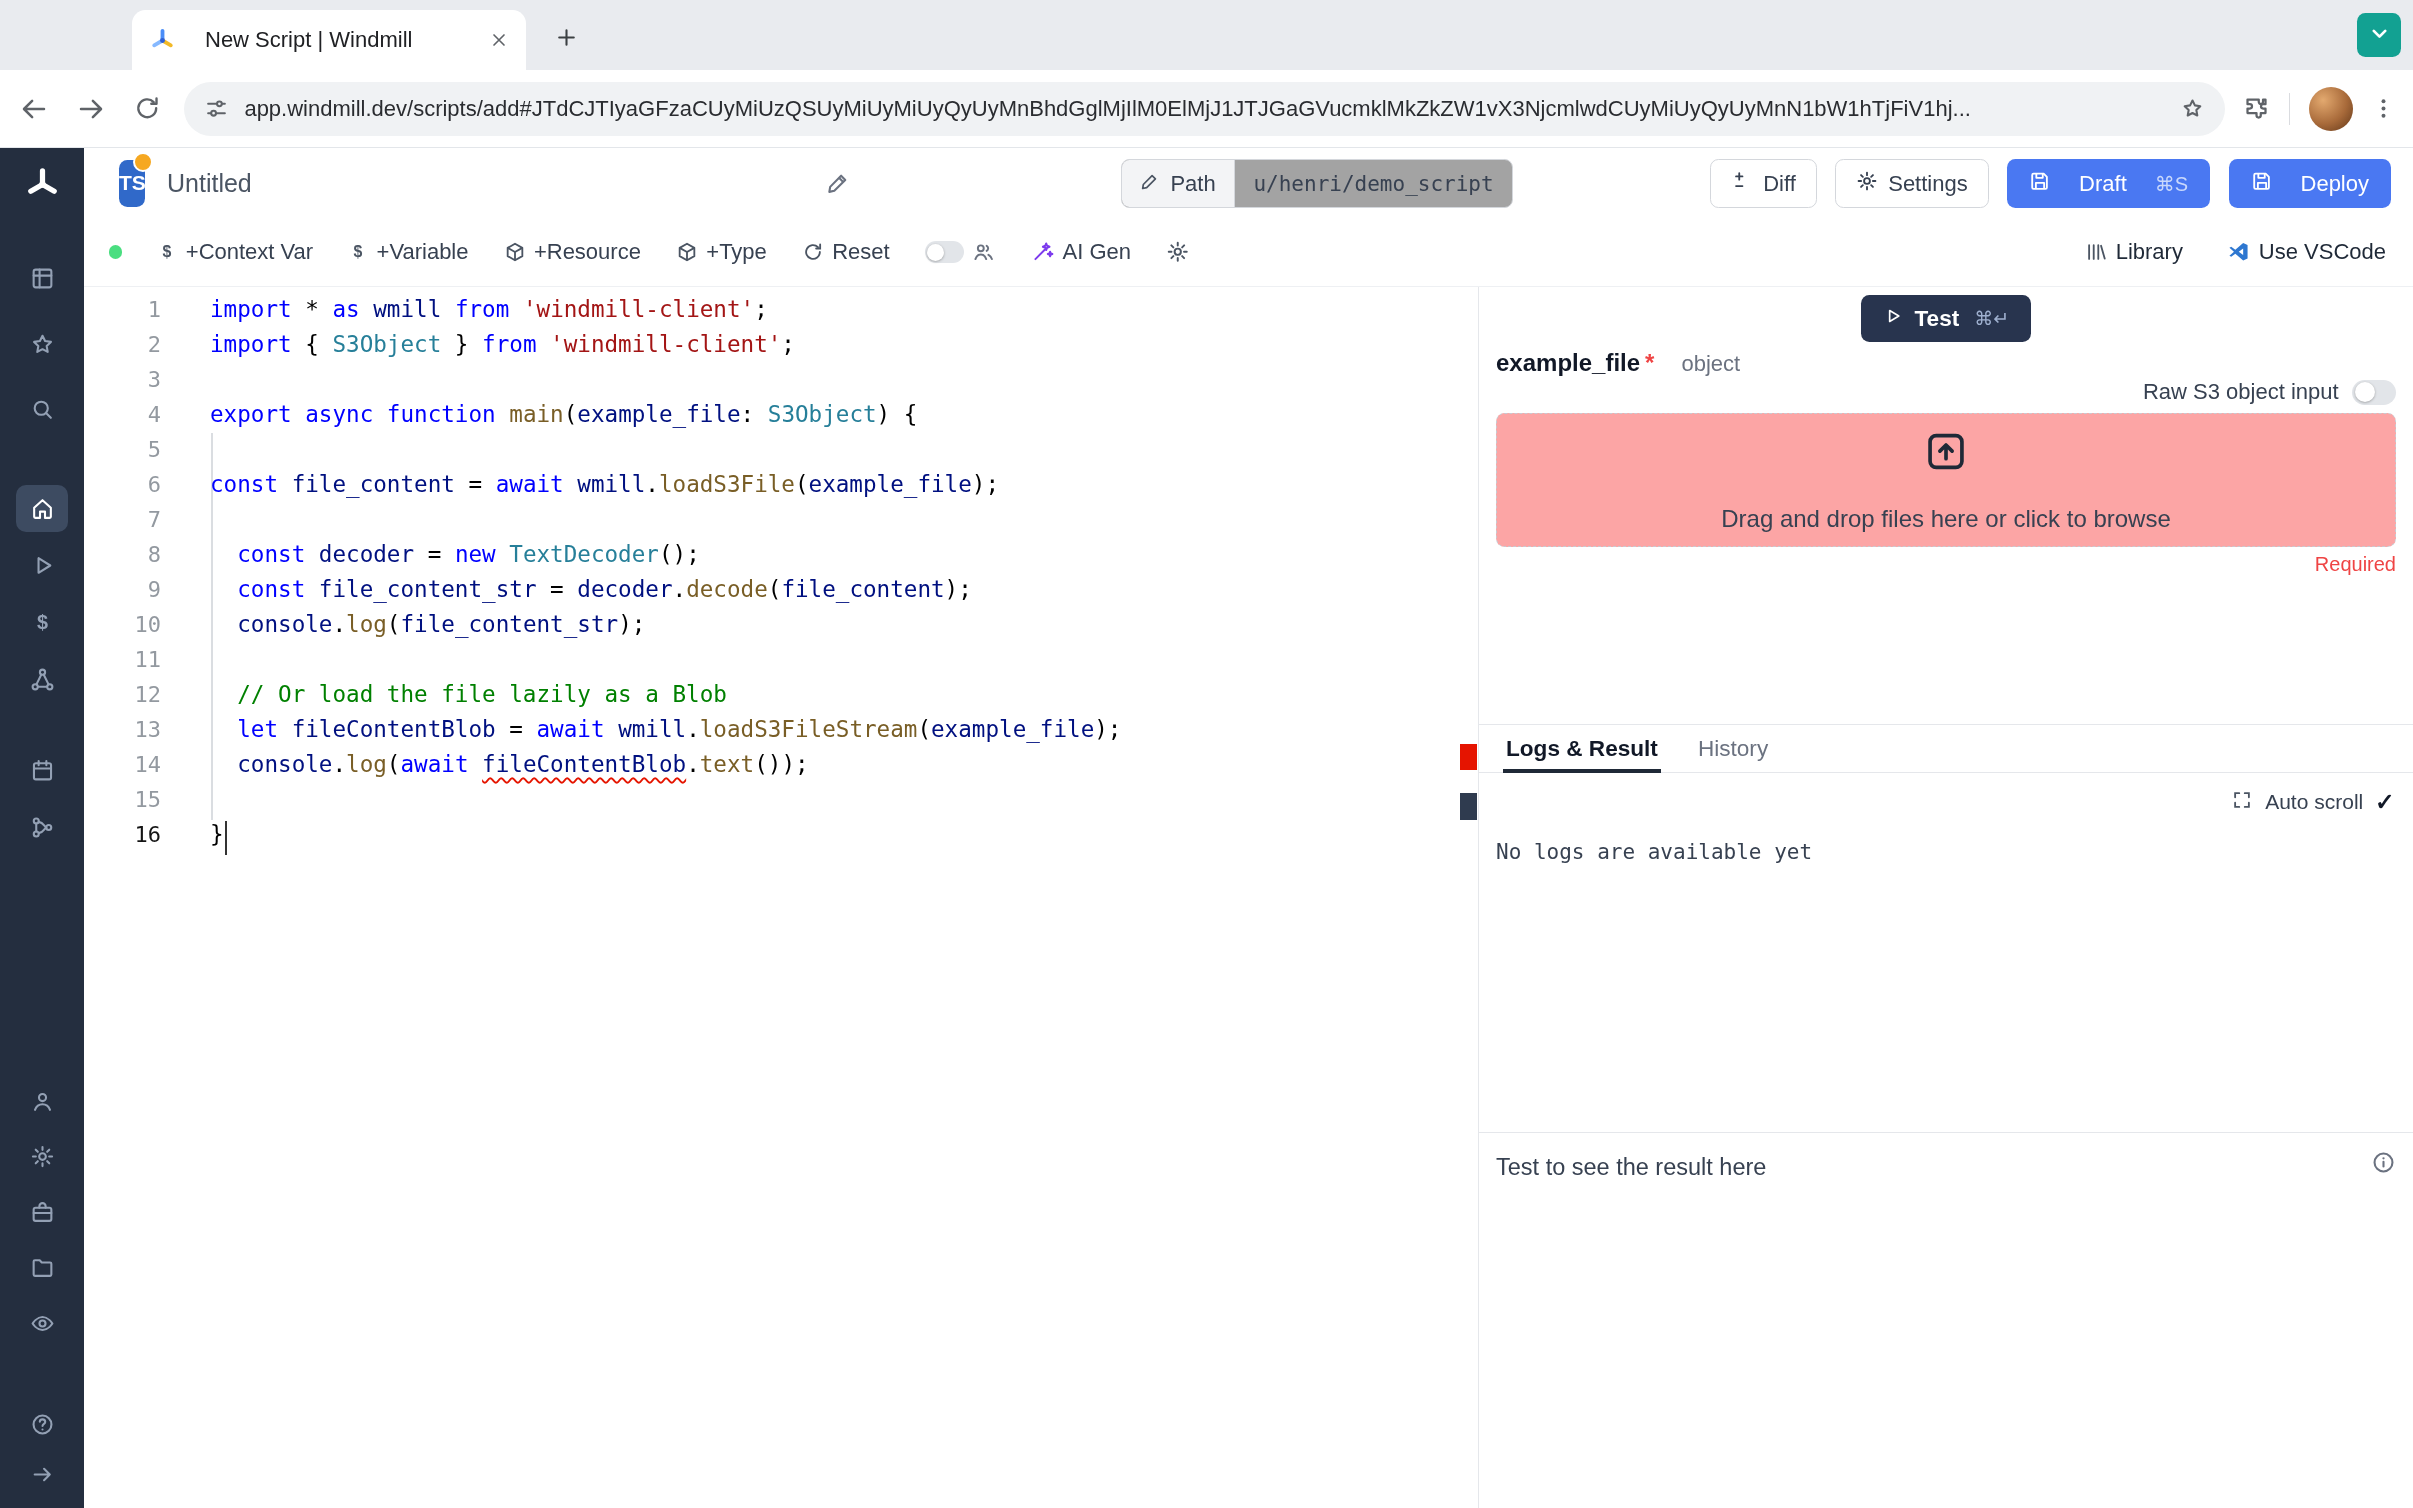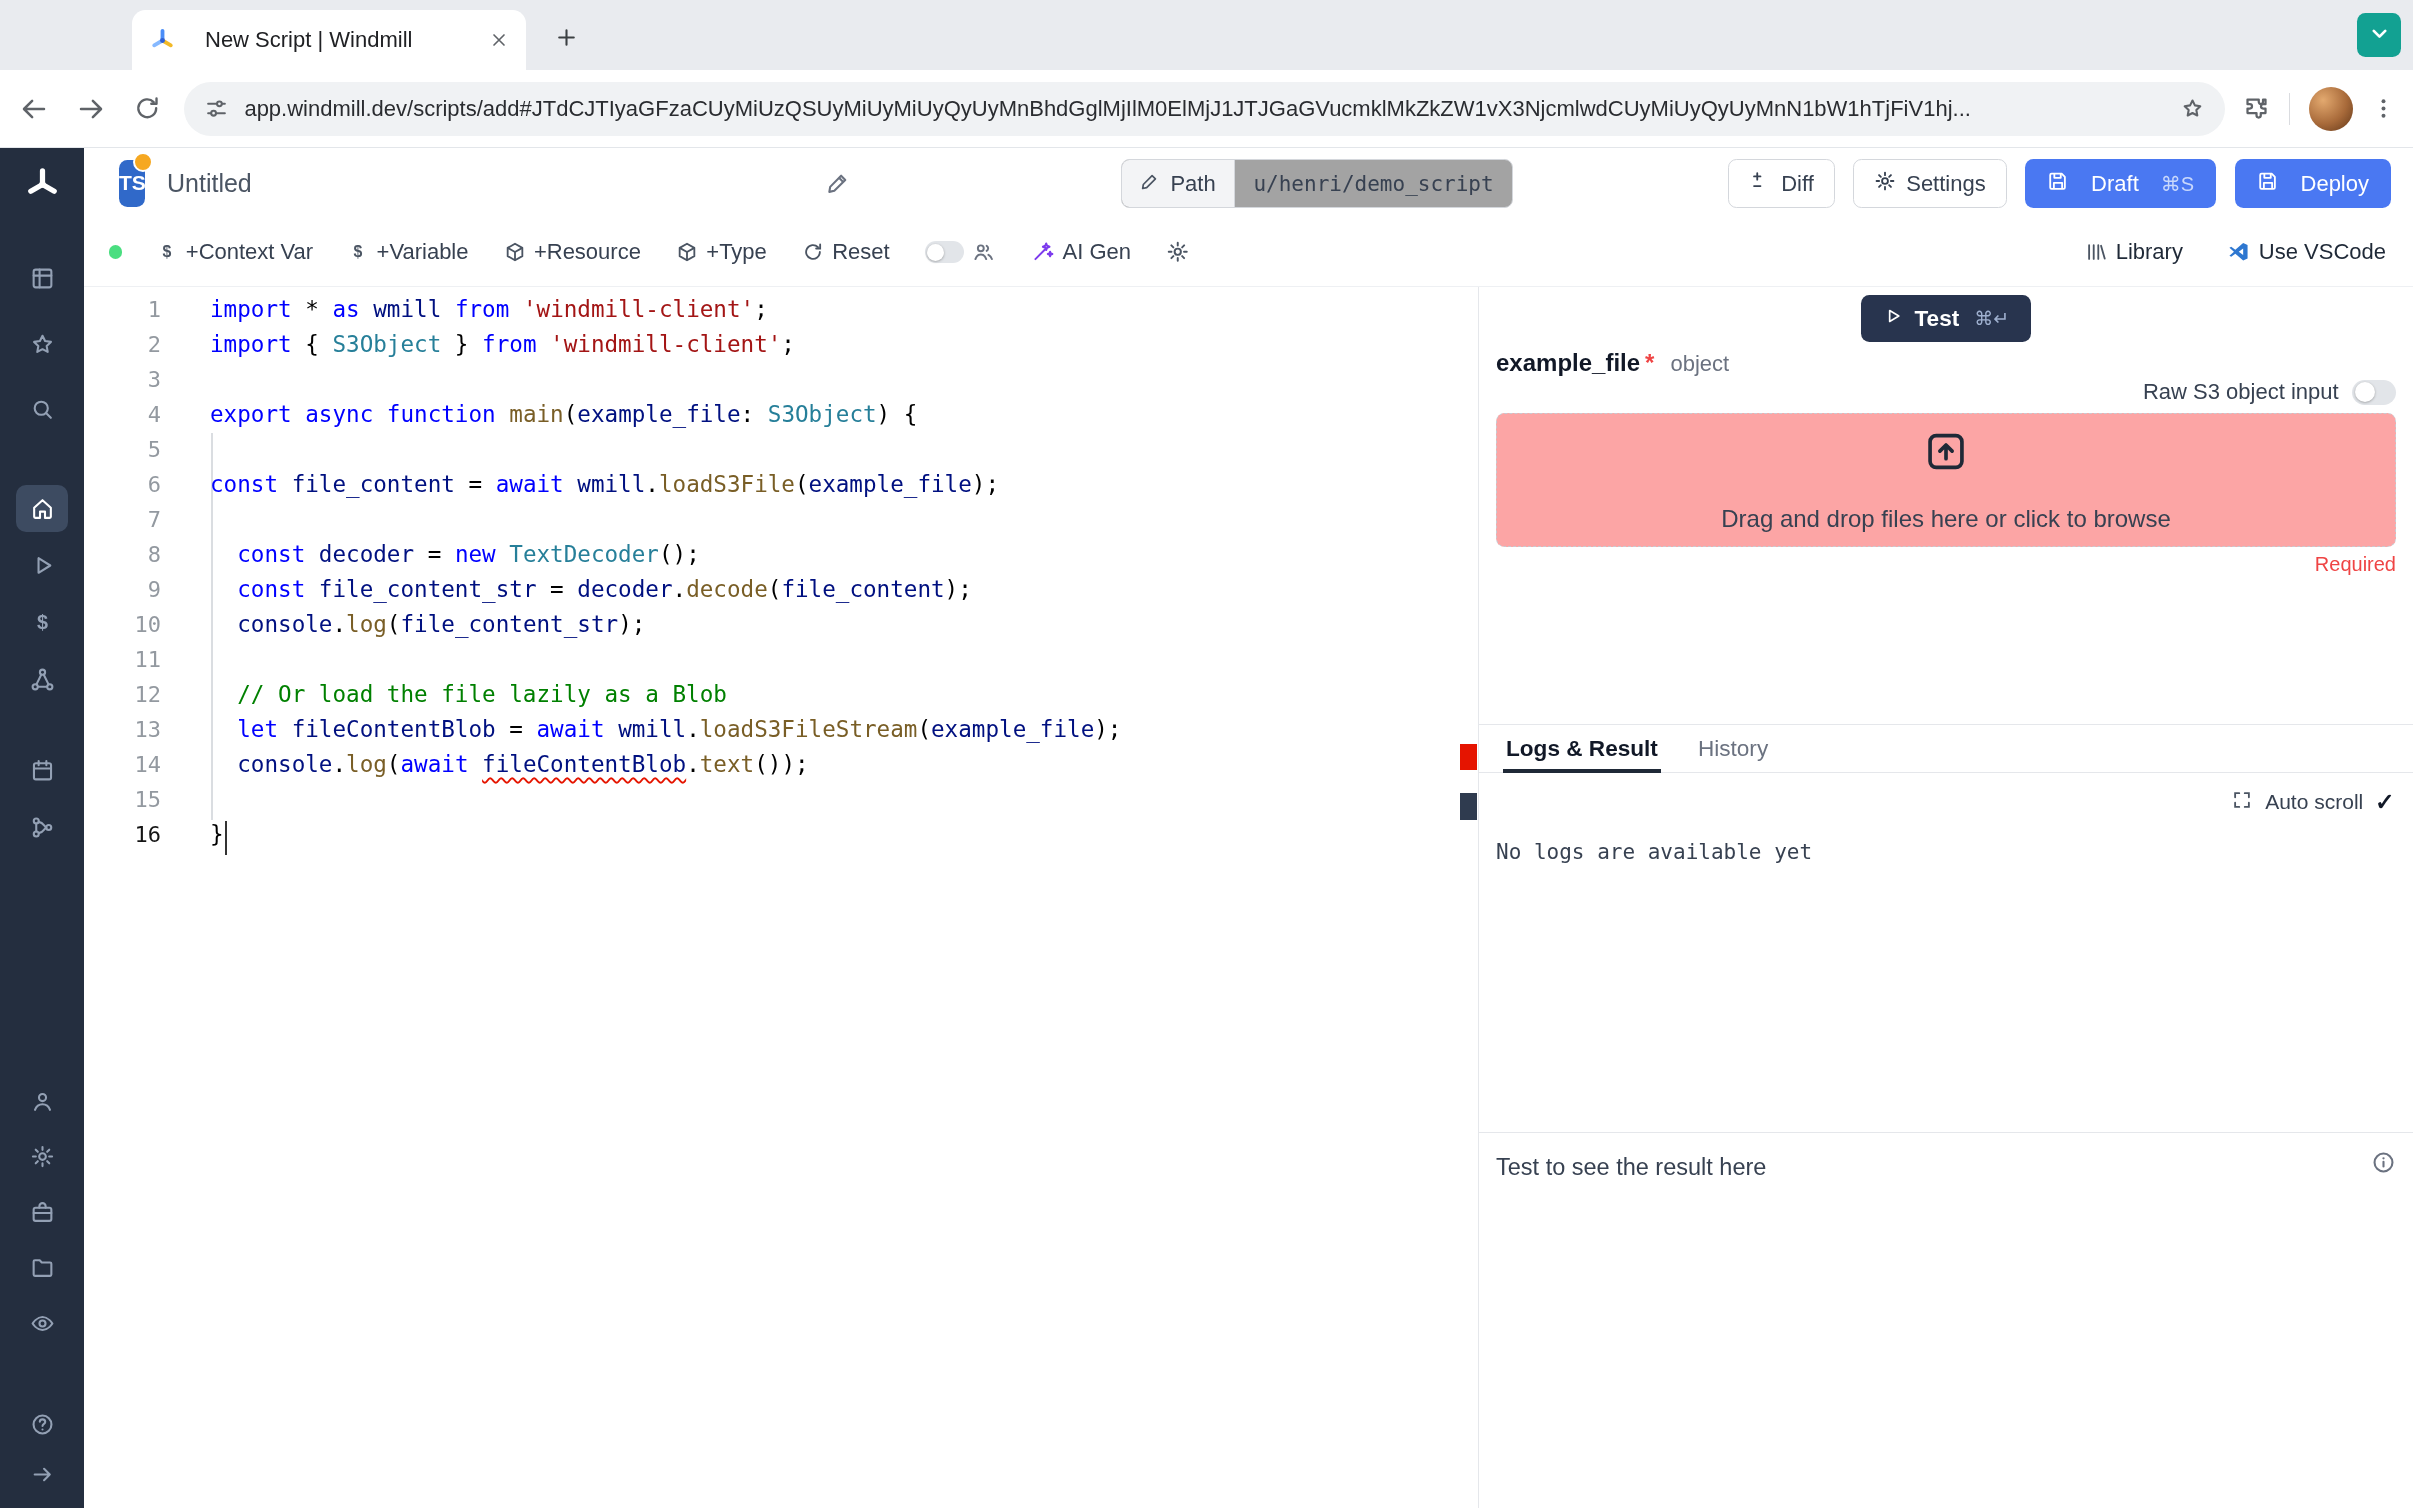--- a/index.html
+++ b/index.html
@@ -54,21 +54,21 @@
   .title-pencil{position:absolute;left:742px;top:22px;color:#6b7280}
   .path-chip{position:absolute;left:1037px;top:11px;height:49px;display:flex;border:0.8px solid #d4d7dc;
     border-radius:8.4px;overflow:hidden;background:#a3a3a3}
   .path-left{background:#f3f4f6;display:flex;align-items:center;gap:10px;padding:0 18.4px;
     font-size:22px;color:#374151;border-right:0.8px solid #d4d7dc}
   .path-value{display:flex;align-items:center;padding:0 18.4px;
     font-family:"DejaVu Sans Mono",monospace;font-size:21px;color:#374151}
   .header-actions{position:absolute;right:22px;top:11px;display:flex;gap:18.4px;align-items:center}
   .btn-ghost{height:49px;display:flex;align-items:center;gap:10px;padding:0 20px;
     border:0.8px solid #d4d7dc;border-radius:8.4px;font-size:22px;color:#374151;background:#fff}
-  .btn-primary{height:49px;display:flex;align-items:center;gap:22px;padding:0 22px;border-radius:8.4px;
+  .btn-primary{height:49px;display:flex;align-items:center;gap:28px;padding:0 22px;border-radius:8.4px;
     background:var(--accent-blue,#4a78f2);color:#fff;font-size:22px;font-weight:500}
   .kbd{color:#c9d8fc;font-size:20px;font-weight:400}
 
   .app-toolbar{height:69px;background:#fff;display:flex;align-items:center;border-bottom:0.8px solid #eef0f3}
   .tb-dot{width:13.4px;height:13.4px;border-radius:50%;background:var(--green-status-dot,#4ade80);
     margin-left:25px;flex:0 0 auto}
   .tb-item{display:flex;align-items:center;gap:8.4px;font-size:22px;color:#374151;margin-left:35px;flex:0 0 auto}
   .tb-item .ti{color:#4b5563;display:grid;place-items:center}
   .toggle{position:relative;display:inline-block;width:44px;height:25px;border-radius:12.6px;background:#e2e5e9}
   .toggle .knob{position:absolute;left:2.5px;top:2.5px;width:20px;height:20px;border-radius:50%;background:#fff;
@@ -105,21 +105,21 @@
 
   
   .panel{position:absolute;left:1394px;right:0;top:0;bottom:0;border-left:0.8px solid #e5e7eb;background:#fff}
   .test-row{position:absolute;top:8.4px;left:0;right:0;display:flex;justify-content:center}
   .btn-test{height:47px;padding:0 22px;background:var(--test-button,#28344e);border-radius:8.4px;color:#fff;
     display:flex;align-items:center;gap:11.7px;font-size:22.6px;font-weight:600}
   .test-kbd{color:#9fb0cf;font-size:19px;font-weight:400;margin-left:3.4px}
   .arg-row{position:absolute;top:62px;left:17px;display:flex;align-items:baseline;gap:5px}
   .arg-name{font-size:24px;font-weight:700;color:#111827}
   .arg-req{color:var(--required-red,#ef4444);font-size:24px;font-weight:700}
-  .arg-type{font-size:22px;color:#6b7280;margin-left:11px}
+  .arg-type{font-size:22px;color:#6b7280;margin-left:22px}
   .raw-row{position:absolute;top:92px;right:17px;display:flex;align-items:center;gap:13.4px;
     font-size:22px;color:#374151}
   .dropzone{position:absolute;left:17px;right:17px;top:126px;height:134px;border:1.7px dashed #c6cbd2;
     border-radius:8.4px;background:#fca5a5}
   .dz-icon{position:absolute;top:13.4px;left:50%;transform:translateX(-50%);width:49px;height:49px;color:#1f2937}
   .dz-text{position:absolute;bottom:13.4px;width:100%;text-align:center;font-size:24px;color:#374151}
   .required{position:absolute;top:266px;right:17px;color:var(--required-red,#ef4444);font-size:20px}
   .tabs-row{position:absolute;top:437px;left:0;right:0;height:49px;border-top:0.8px solid #e5e7eb;
     border-bottom:0.8px solid #e5e7eb;display:flex;align-items:stretch;padding:0 27px;gap:40px}
   .tab-label{font-size:22.6px;color:#6b7280;display:flex;align-items:center;position:relative;cursor:pointer}

